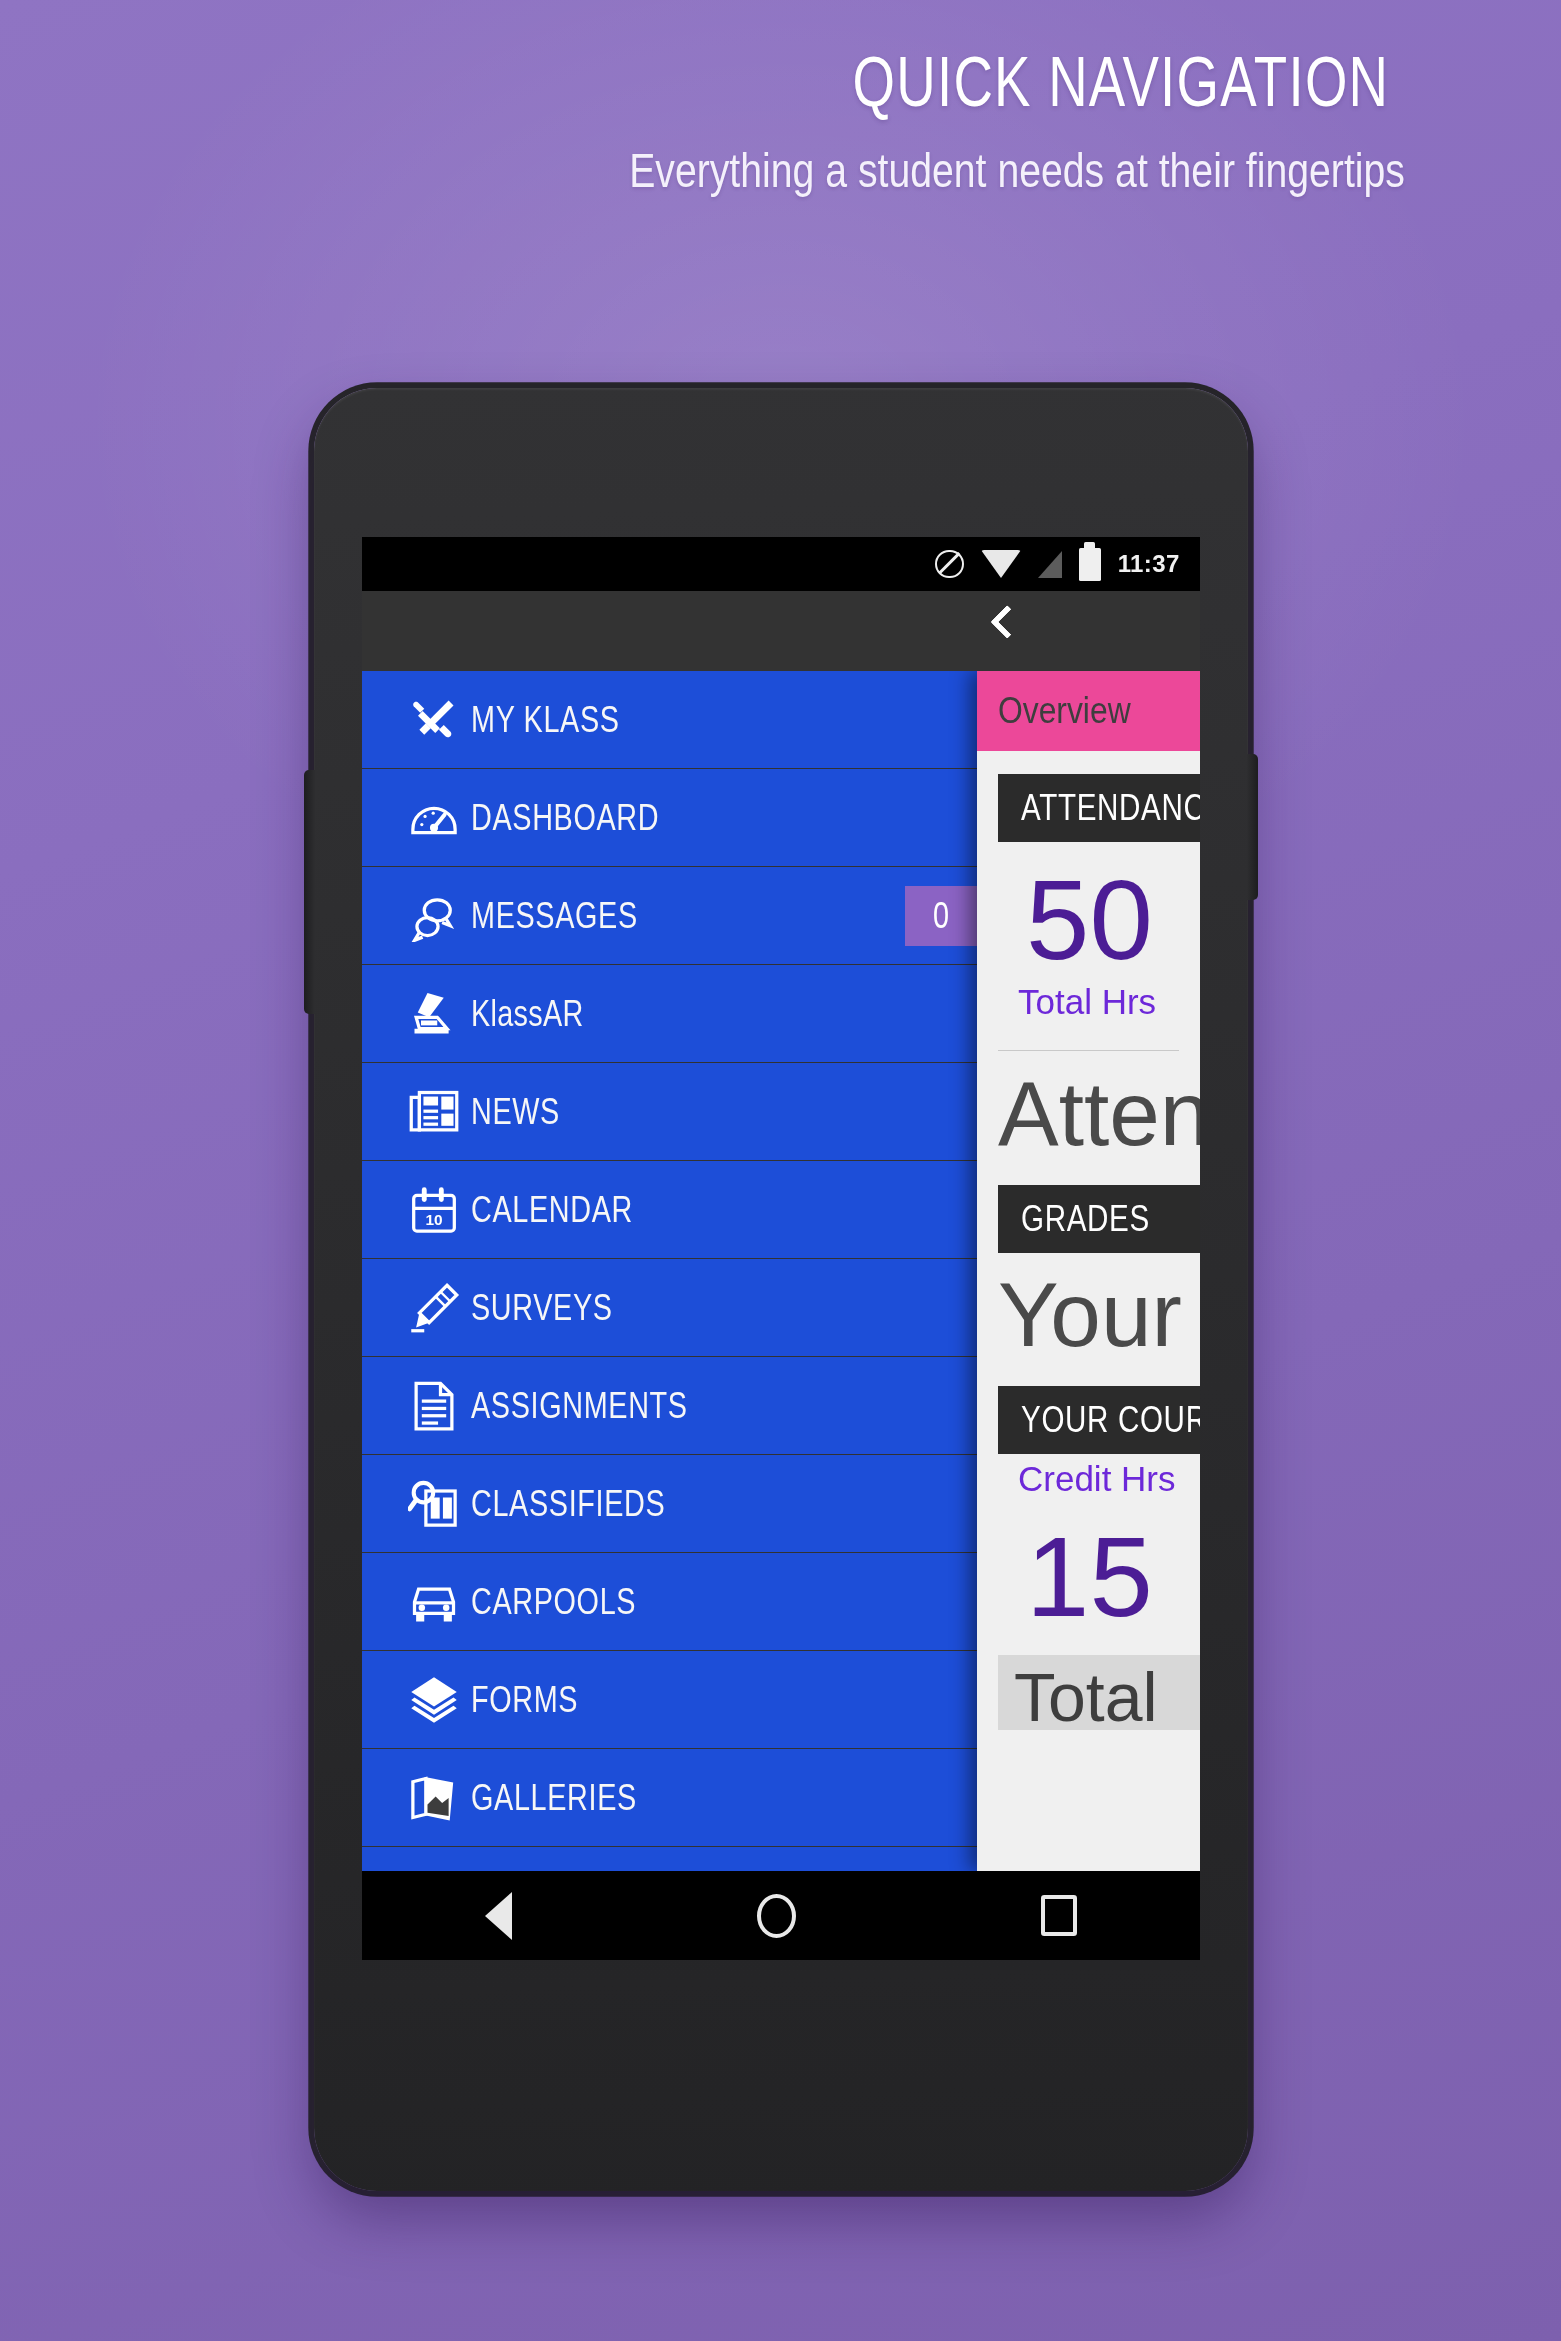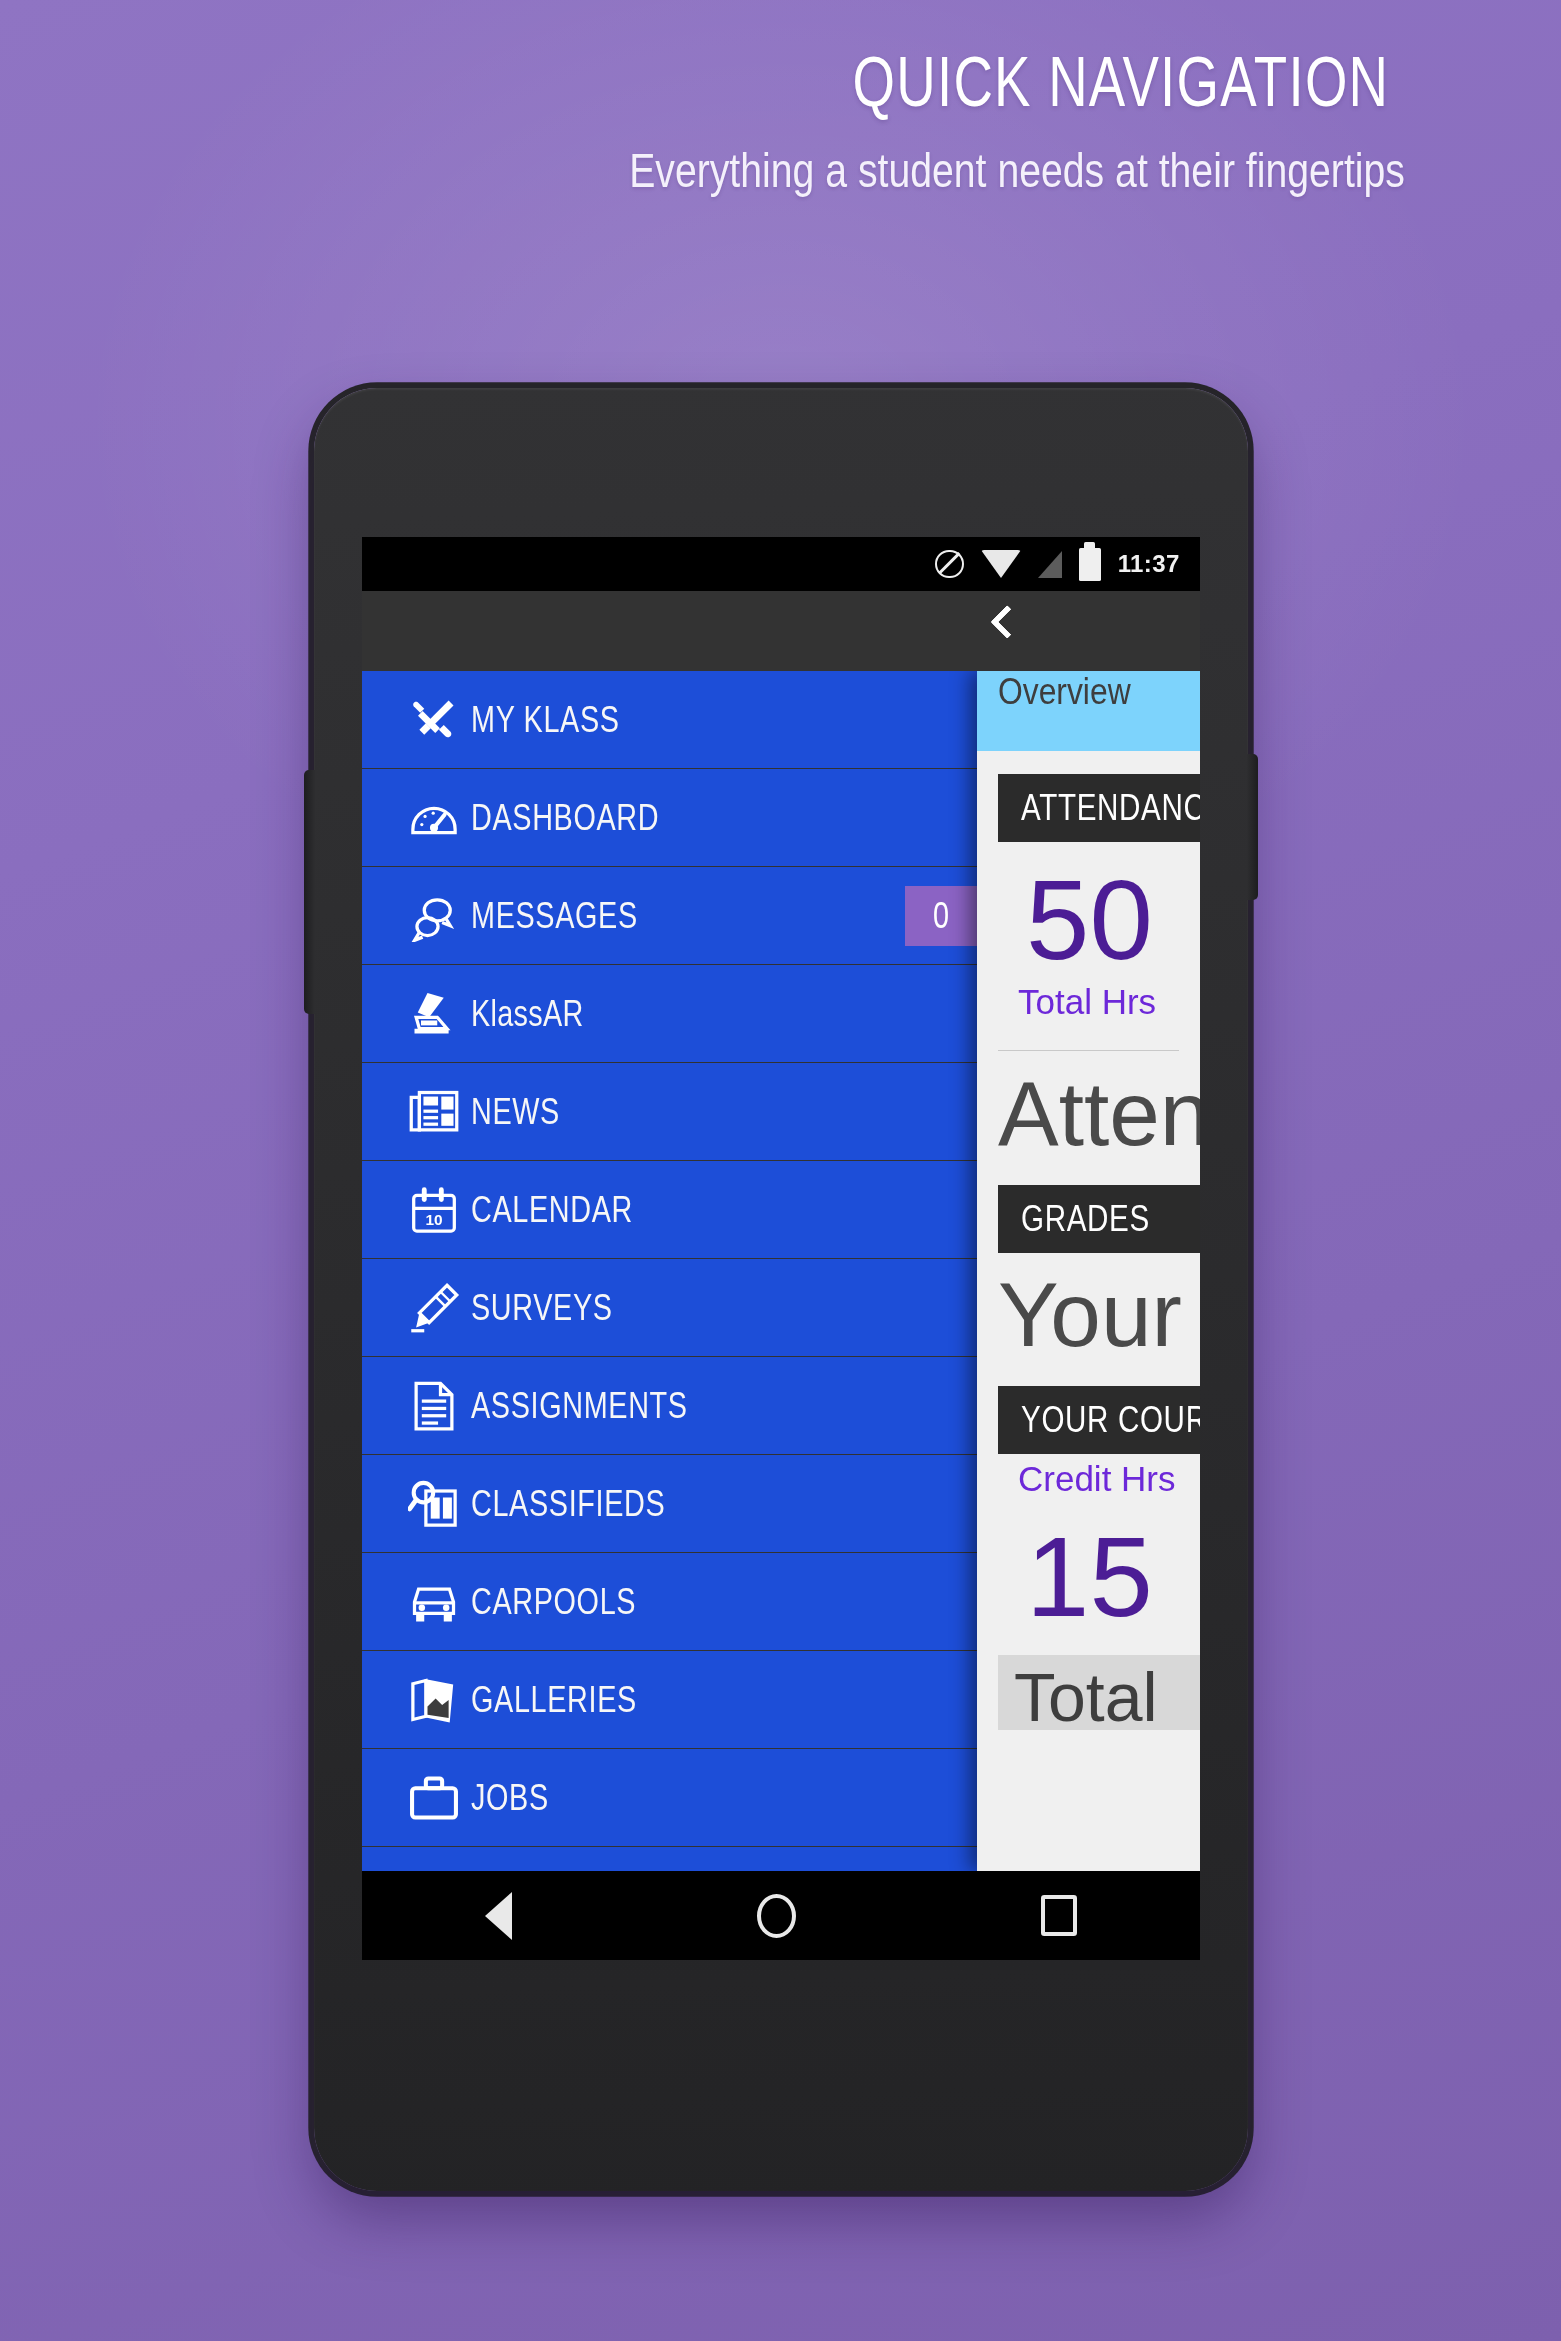--- a/index.html
+++ b/index.html
@@ -107,21 +107,21 @@
   }
   .badge span { transform:scaleX(0.8); display:block; }
 
   
   .panel {
     position:absolute; left:615px; top:0; width:223px; height:100%;
     background:#f0f0f0; box-shadow:-7.3px 0 18px rgba(0,0,0,0.45);
     overflow:hidden;
   }
   .panel-tab {
-    height:80px; background:#7dd3fc; display:flex; 
+    height:80px; background:#ec4899; display:flex; align-items:center;
     padding-left:21px;
   }
   .panel-tab span { color:#3e3e3e; font-size:37px; transform:scaleX(0.86); transform-origin:left center; white-space:nowrap; }
   .sec-head {
     margin:23px 0 0 21px; background:#2b2b2b; height:68px; display:flex; align-items:center;
     padding-left:23px; overflow:hidden;
   }
   .sec-head span { color:#fff; font-size:37px; letter-spacing:0.8px; transform:scaleX(0.8); transform-origin:left center; white-space:nowrap; }
   .big-num { margin:21px 0 0 49px; color:#4c1d95; font-size:114px; line-height:1; white-space:nowrap; }
   .sub-lbl { margin:4.9px 0 0 41px; color:#6d28d9; font-size:35px; white-space:nowrap; }
@@ -297,20 +297,30 @@
             <line x1="8" y1="33" x2="56" y2="33" stroke="#fff" stroke-width="4"></line>
             <circle cx="17" cy="39" r="4" fill="#fff"></circle>
             <circle cx="47" cy="39" r="4" fill="#fff"></circle>
             <rect x="10" y="46" width="10" height="10" fill="#fff"></rect>
             <rect x="44" y="46" width="10" height="10" fill="#fff"></rect>
           </svg>
         </span>
         <span class="menu-label">CARPOOLS</span>
       </div>
 
+      <div class="menu-item">
+        <span class="menu-icon">
+          <svg width="52" height="52" viewBox="0 0 64 64" fill="#fff">
+            <path d="M32 4 L60 22 L32 40 L4 22 Z"></path>
+            <path d="M32 44 L8 29 L4 32 L32 50 L60 32 L56 29 Z"></path>
+            <path d="M32 54 L8 39 L4 42 L32 60 L60 42 L56 39 Z"></path>
+          </svg>
+        </span>
+        <span class="menu-label">FORMS</span>
+      </div>
 
       <div class="menu-item">
         <span class="menu-icon">
           <svg width="52" height="52" viewBox="0 0 64 64">
             <path d="M6 12 L22 8 L22 52 L6 56 Z" fill="none" stroke="#fff" stroke-width="4"></path>
             <path d="M22 8 L54 14 L50 58 L22 52 Z" fill="#fff" stroke="#fff" stroke-width="3"></path>
             <path d="M24 40 L34 30 L42 38 L50 32 L50 54 L24 50 Z" fill="#3d3d3d"></path>
           </svg>
         </span>
         <span class="menu-label">GALLERIES</span>

